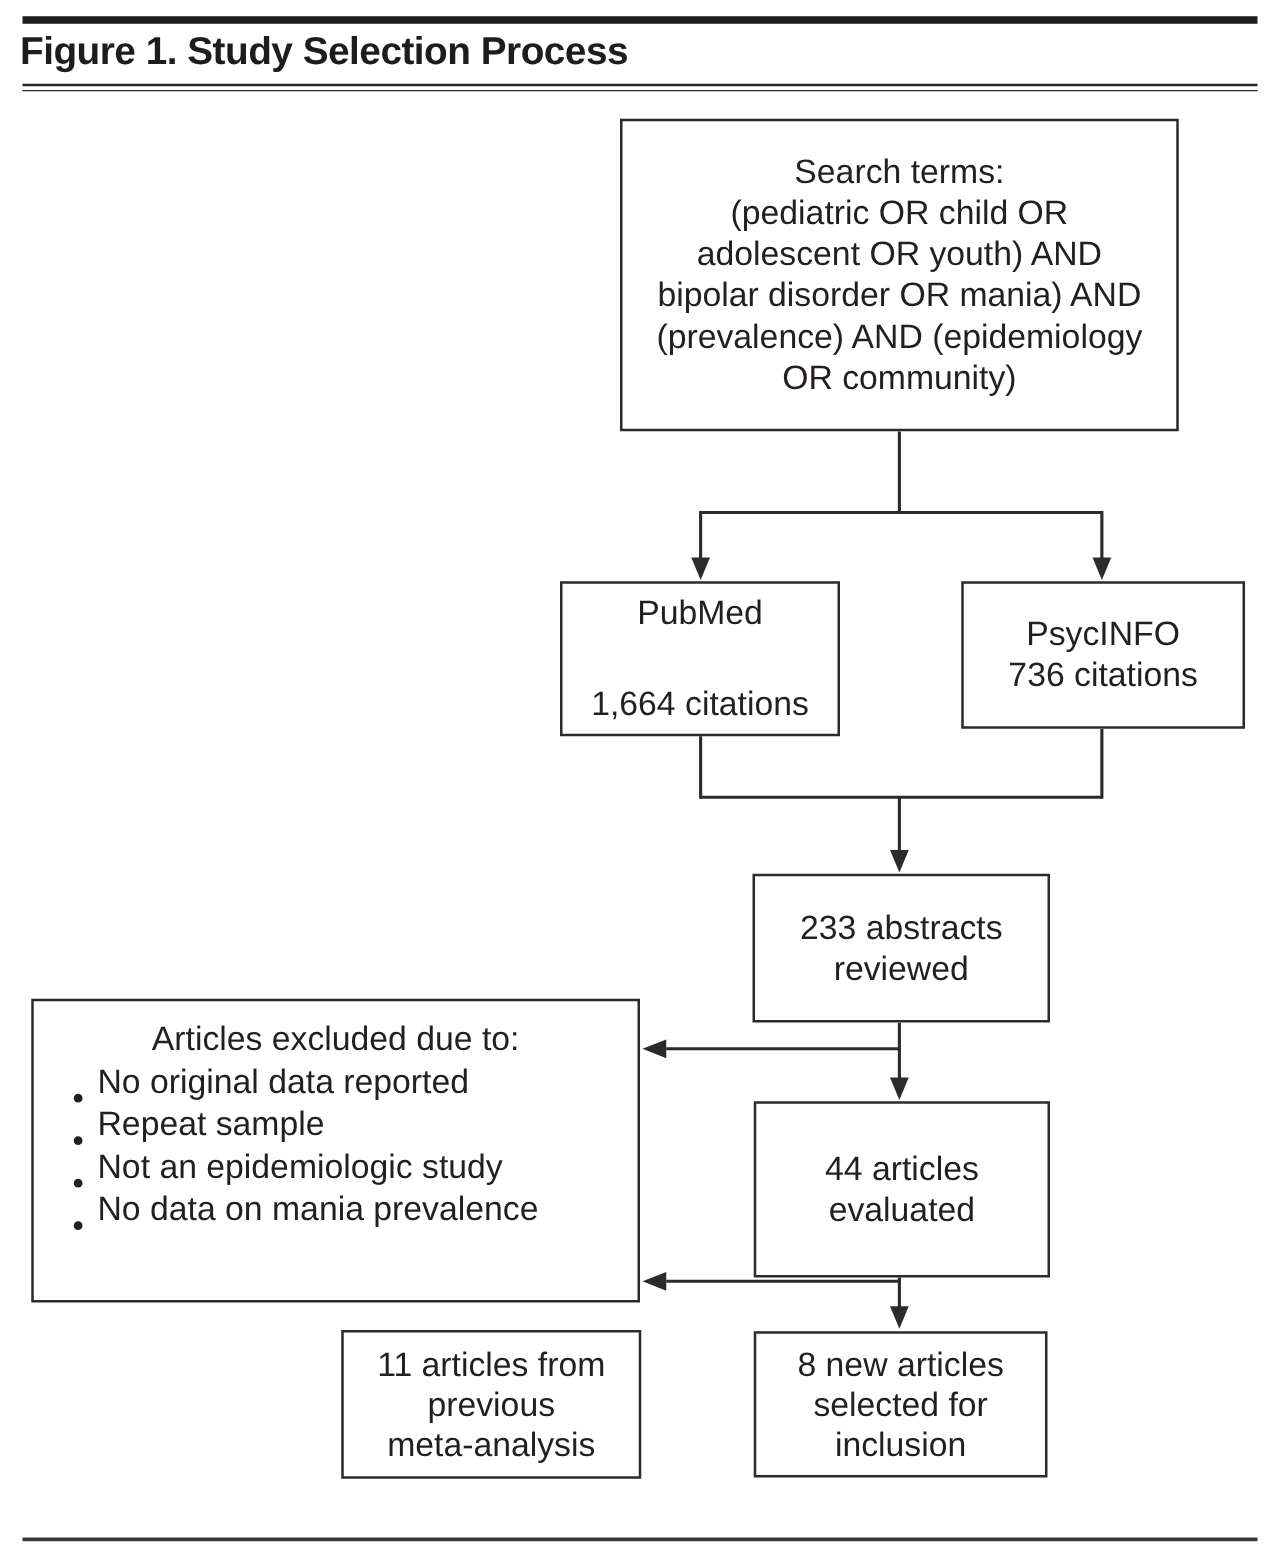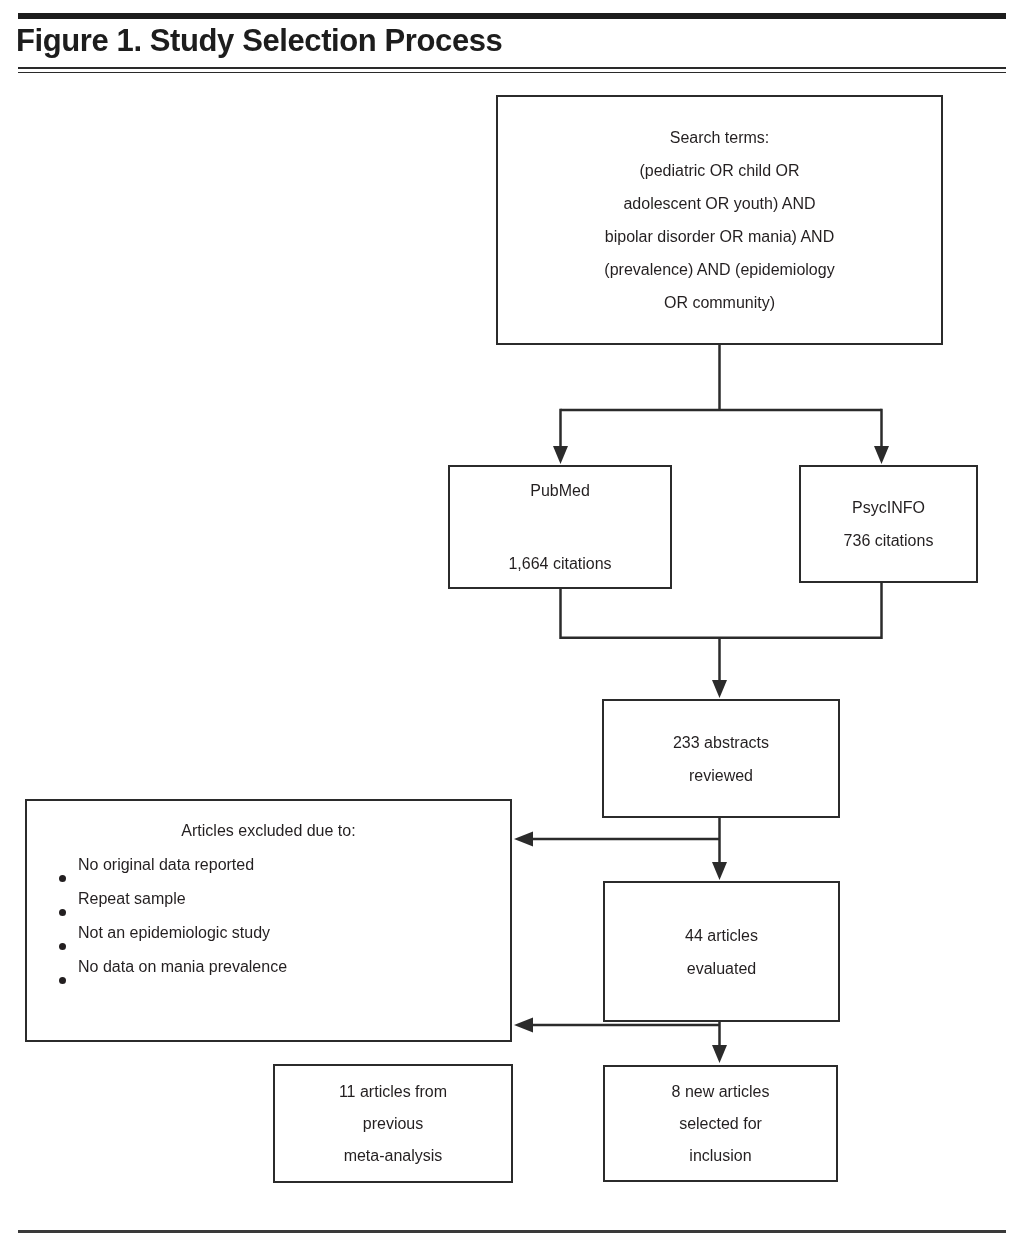--- a/index.html
+++ b/index.html
@@ -49,27 +49,27 @@
   .box {
     position: absolute;
     box-sizing: border-box;
     border: 2.5px solid #2b2b2b;
     background: #ffffff;
     display: flex;
     flex-direction: column;
     align-items: center;
     justify-content: center;
     text-align: center;
-    font-size: 16px;
+    font-size: 27px;
     line-height: 33px;
     color: #231f20;
   }
   .box-search   { left: 496px; top:  95px;  width: 447px; height: 250px; }
   .box-pubmed   { left: 448px; top: 465px;  width: 224px; height: 124px; gap: 40px; }
-  .box-psycinfo { left: 799px; top: 465px;  width: 179px; height: 118px; }
+  .box-psycinfo { left: 769px; top: 465px;  width: 227px; height: 118px; }
   .box-abstracts{ left: 602px; top: 699px;  width: 238px; height: 119px; }
   .box-evaluated{ left: 603px; top: 881px;  width: 237px; height: 141px; }
   .box-previous { left: 273px; top: 1064px; width: 240px; height: 119px; line-height: 32px; }
   .box-selected { left: 603px; top: 1065px; width: 235px; height: 117px; line-height: 32px; }
   .box-exclusion {
     left: 25px; top: 799px;
     width: 487px; height: 243px;
     align-items: stretch;
     justify-content: flex-start;
     text-align: left;

